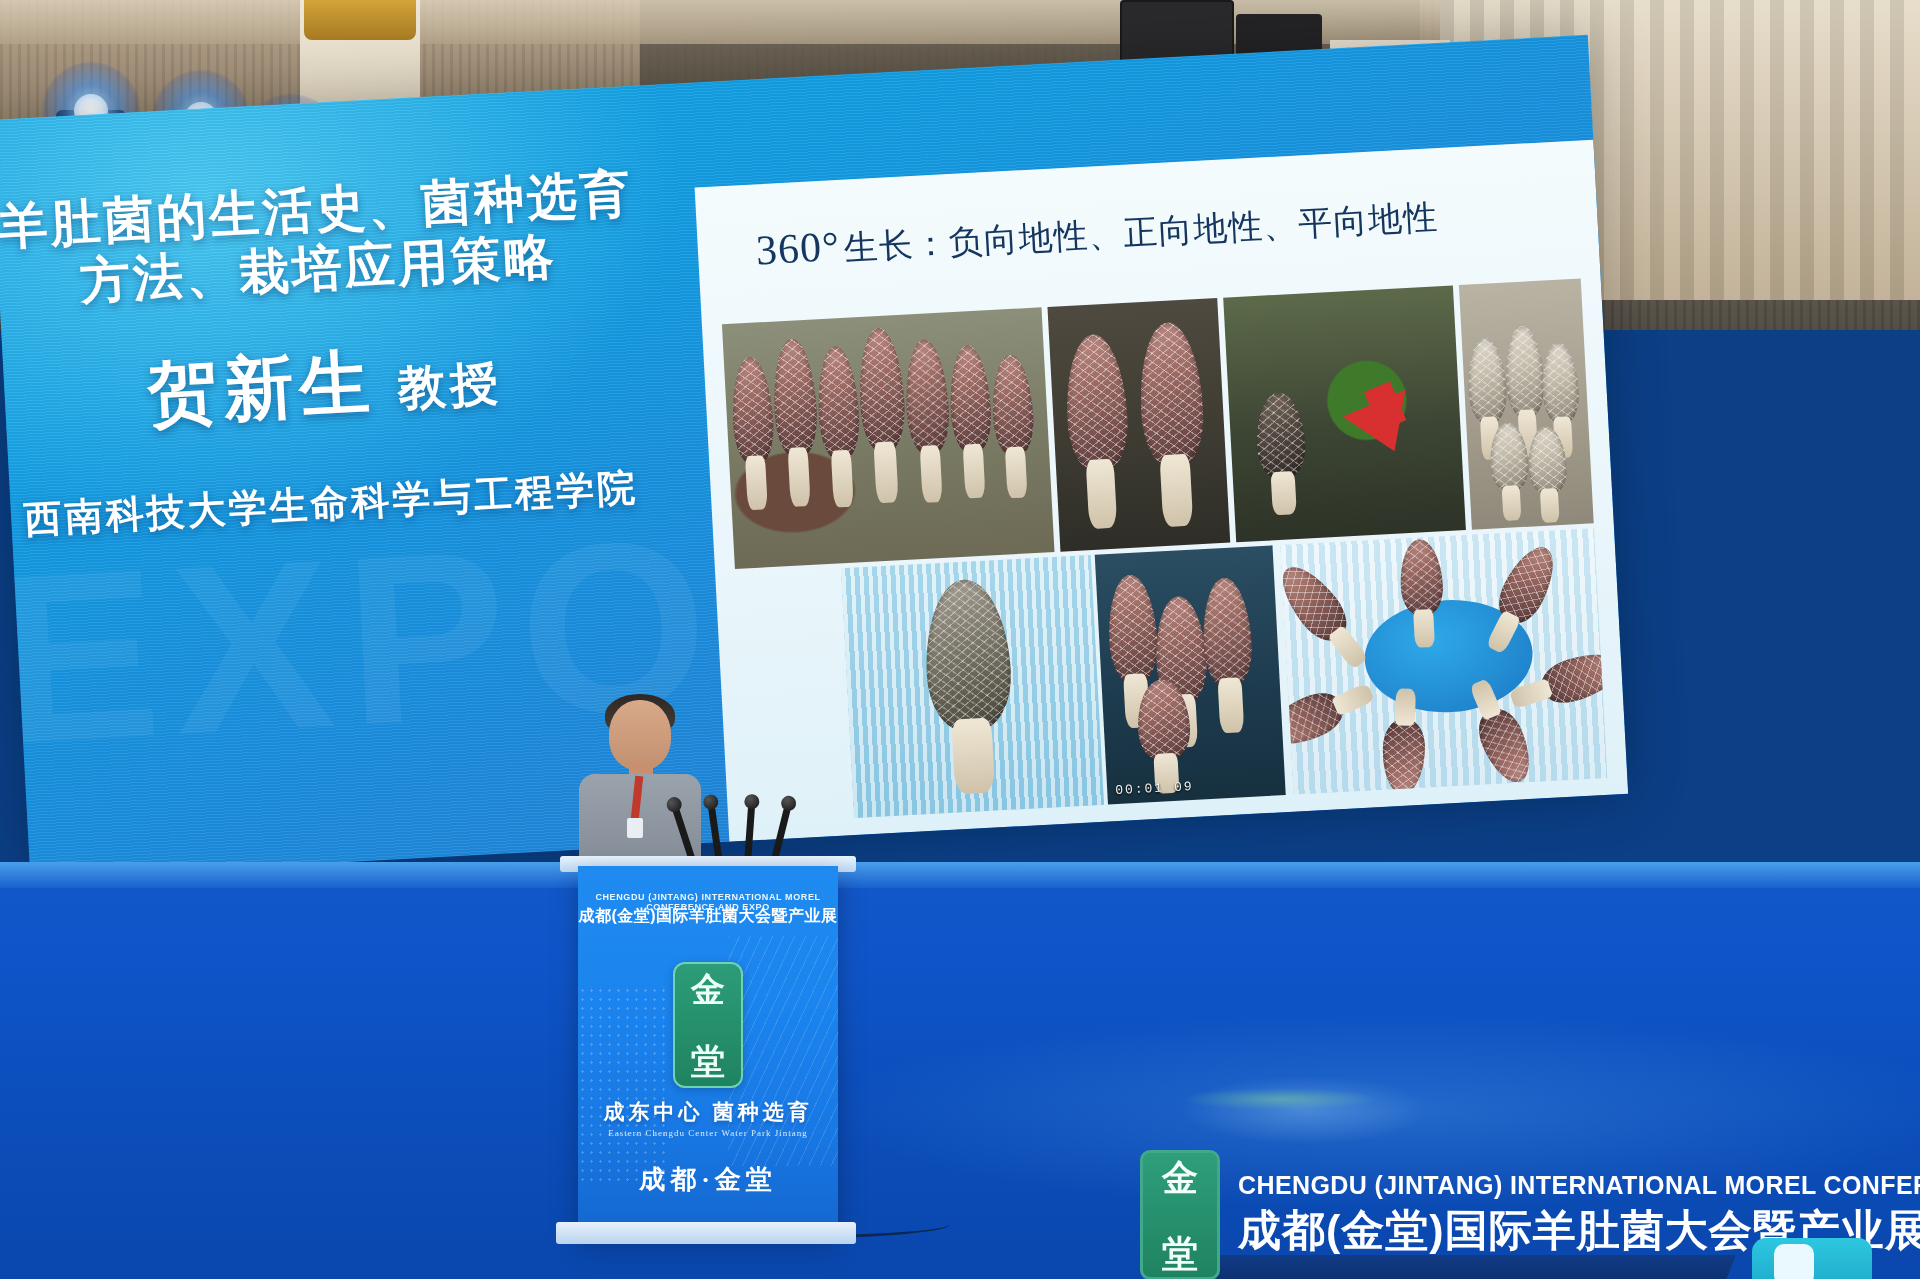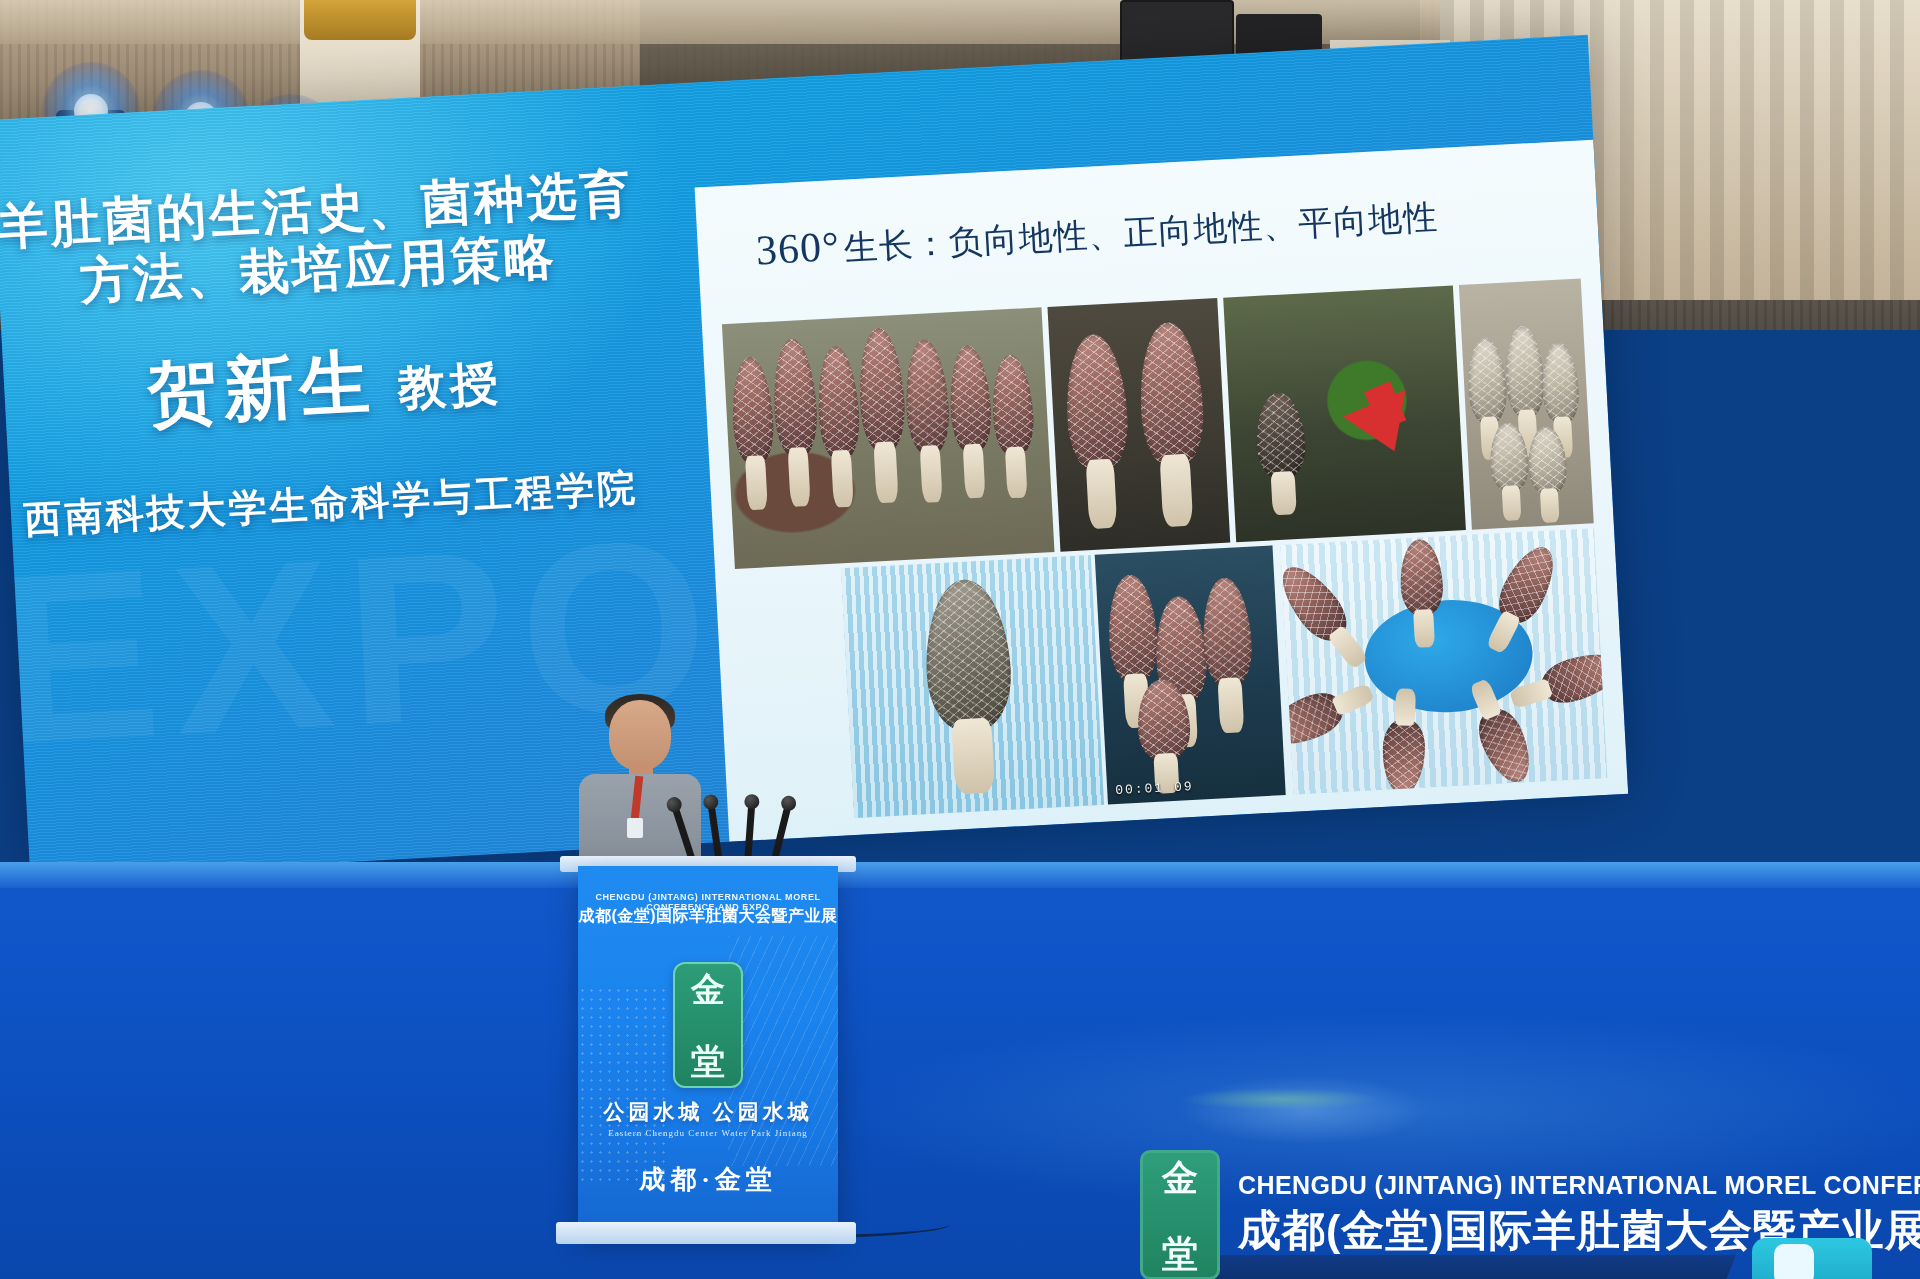--- a/index.html
+++ b/index.html
@@ -531,21 +531,21 @@
   <div class="podium-top"></div>
   <div class="podium">
     <div class="podium-dots"></div>
     <div class="podium-wave"></div>
     <div class="pod-en">CHENGDU (JINTANG) INTERNATIONAL MOREL CONFERENCE AND EXPO</div>
     <div class="pod-cn">成都(金堂)国际羊肚菌大会暨产业展</div>
     <div class="pod-logo">
       <div class="mark">金</div>
       <div class="mark2">堂</div>
     </div>
-    <div class="pod-slogan">公园水城  公园水城</div>
+    <div class="pod-slogan">成东中心  菌种选育</div>
     <div class="pod-slogan-en">Eastern Chengdu Center   Water Park Jintang</div>
     <div class="pod-city">成都·金堂</div>
   </div>
   <div class="podium-base"></div>
 
   <div class="dark-wedge"></div>
   <div class="banner">
     <div class="banner-logo">
       <div class="m1">金</div>
       <div class="m2">堂</div>

